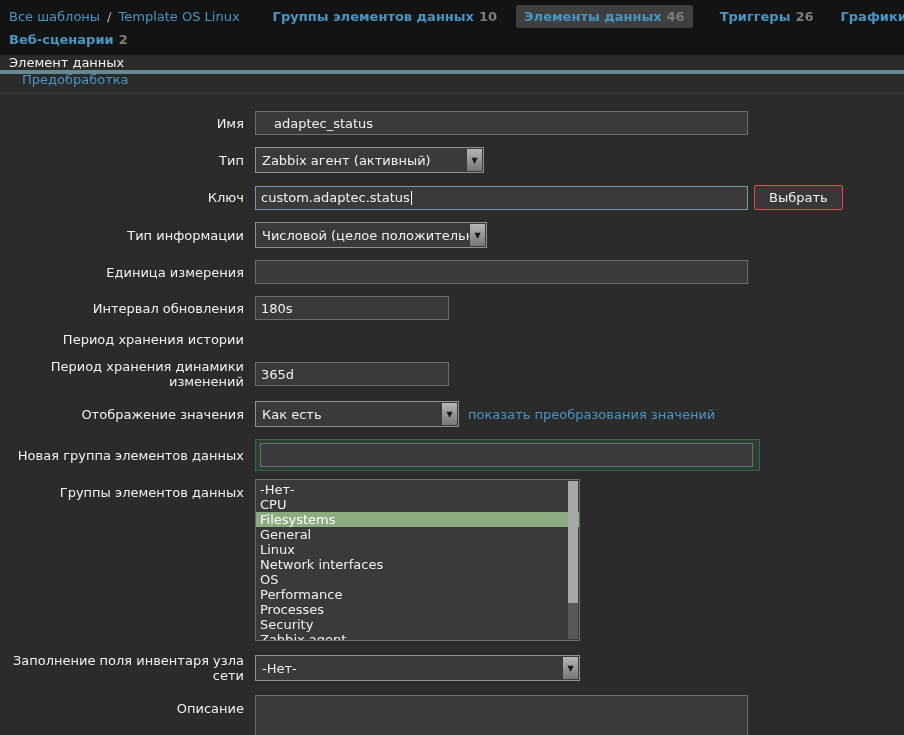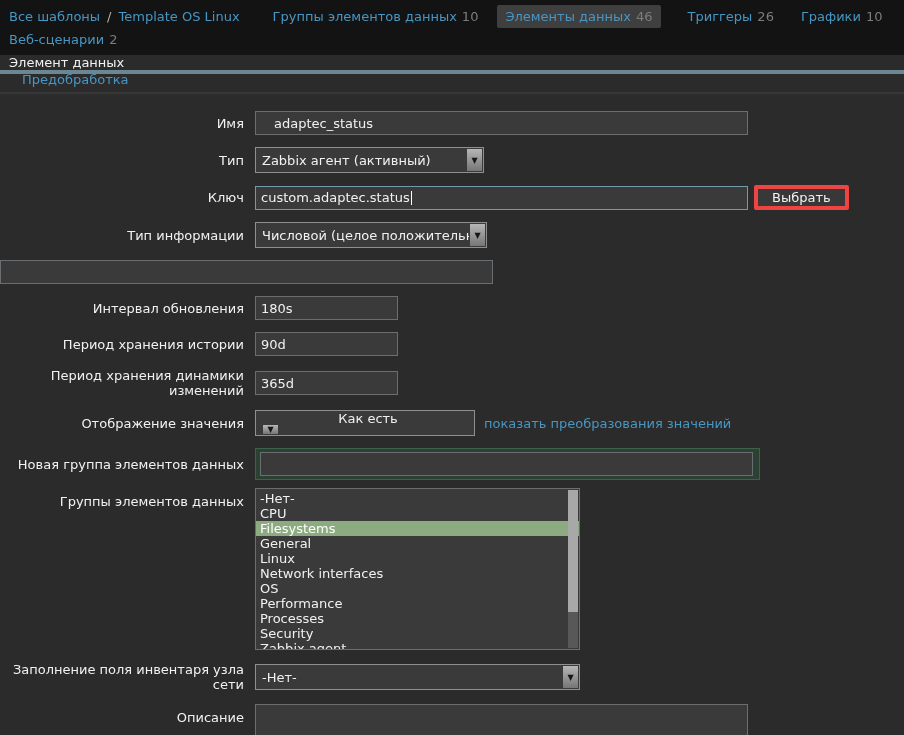--- a/index.html
+++ b/index.html
@@ -9,60 +9,60 @@
     font-family:"DejaVu Sans","Liberation Sans",sans-serif;
     font-size:13px;
     color:#f1f1f1;
   }
   
   .topnav { background:#131313; padding:5px 9px 6px; }
   .nav-row { display:flex; align-items:center; line-height:19px; white-space:nowrap; }
   .nav-row.second { margin-top:2px; }
   a.navlink { color:#4796c4; text-decoration:none; cursor:pointer;text-align:center; }
   .crumb-sep { color:#b5b5b5; margin:0 7px; }
-  .nav-item { margin-left:27px; color:#4796c4; text-decoration:none; cursor:pointer; }
+  .nav-item { margin-left:27px; color:#4796c4; text-decoration:none; cursor:pointer;font-weight:bold; }
   .nav-item.first-gap { margin-left:33px; }
   .nav-item.no-gap { margin-left:0; }
   .nav-item.active { background:#3f3f3f; border-radius:2px; padding:2px 8px; margin-left:19px; }
   .count { color:#7d7d7d; margin-left:5px; }
   
   .tabbar { background:#2b2b2b; display:flex; height:39px; border-bottom:2px solid #373737; align-items:stretch;flex-direction:column; }
   .tab { display:flex; align-items:center; padding:0 9px; margin-bottom:-2px; border-bottom:4px solid transparent; cursor:pointer; }
   .tab.active { border-bottom-color:#6c8794; color:#f1f1f1; }
   .tab.blue { color:#4796c4; margin-left:13px; }
   
   .form { padding-top:17px; }
   .row { display:flex; align-items:center; margin-bottom:12px; }
   .row.top-align { align-items:flex-start; }
   .row.top-align .lbl { padding-top:6px; }
   .lbl { width:244px; text-align:right; margin-right:11px; flex-shrink:0; color:#f1f1f1; }
   .inp {
     height:24px; background:#3a3a3a; border:1px solid #6a6e70; color:#f1f1f1;
     font-family:"DejaVu Sans","Liberation Sans",sans-serif; font-size:13px; padding:0 5px; outline:none;
   }
-  .w-lg { width:493px;padding-left:18px; } .w-sm { width:143px; }
+  .w-lg { width:493px;padding-left:18px; } .w-sm { width:194px; }
   .keybox { width:493px; display:flex; align-items:center; border-color:#7499a9; background:#3a3a3a; }
   .caret { display:inline-block; width:1px; height:14px; background:#ffffff; margin-left:1px; }
   .btn {
     height:25px; margin-left:6px; padding:0 14px; background:#383838; color:#f1f1f1;
-    border:4px solid #ef4444; border-radius:2px; font-family:"DejaVu Sans","Liberation Sans",sans-serif;
+    border:1px solid #ef4444; border-radius:2px; font-family:"DejaVu Sans","Liberation Sans",sans-serif;
     font-size:13px; cursor:pointer;
   }
   .sel {
     height:26px; background:#3a3a3a; border:1px solid #8f8f8f; display:flex;
     align-items:center; padding-left:6px; cursor:pointer;
   }
   .sel-text { flex:1; overflow:hidden; white-space:nowrap; }
   .sel-arrow {
     width:15px; align-self:stretch; margin:1px; flex-shrink:0;
     background:linear-gradient(#b6b6b6,#767676); color:#161616; font-size:8px;
     display:flex; align-items:center; justify-content:center;
   }
   .sel.w-type { width:229px; } .sel.w-info { width:232px; }
-  .sel.w-map { width:220px;flex-direction:column; } .sel.w-inv { width:325px; }
+  .sel.w-map { width:204px; } .sel.w-inv { width:325px; }
   .maplink { color:#4796c4; margin-left:9px; text-decoration:none; cursor:pointer; }
   .green-wrap { width:505px; background:#2a4134; border:1px solid #416049; padding:3px 0 3px 4px; }
   .row.tight { margin-bottom:8px; }
   .listbox {
     width:325px; height:162px; background:#3a3a3a; border:1px solid #6a6e70;
     overflow:hidden; position:relative; padding-top:2px;
   }
   .opt { height:15px; line-height:15px; padding-left:4px; white-space:nowrap; cursor:pointer; }
   .opt.selected { background:#8cab80; color:#ffffff; }
   .lb-scrollbar { position:absolute; top:1px; right:1px; bottom:1px; width:10px; background:#585858; }
@@ -121,31 +121,31 @@
 
     <div class="row">
       <label class="lbl">Тип информации</label>
       <div class="sel w-info">
         <span class="sel-text">Числовой (целое положительное)</span>
         <span class="sel-arrow">▼</span>
       </div>
     </div>
 
     <div class="row">
+      <label class="lbl">Единица измерения</label>
       <input class="inp w-lg" value="" style="">
     </div>
 
     <div class="row">
       <label class="lbl">Интервал обновления</label>
       <input class="inp w-sm" value="180s" style="">
     </div>
 
     <div class="row">
       <label class="lbl">Период хранения истории</label>
-      <input class="inp w-sm" value="90d" style="">
     </div>
 
     <div class="row">
       <label class="lbl">Период хранения динамики изменений</label>
       <input class="inp w-sm" value="365d" style="">
     </div>
 
     <div class="row">
       <label class="lbl">Отображение значения</label>
       <div class="sel w-map">

